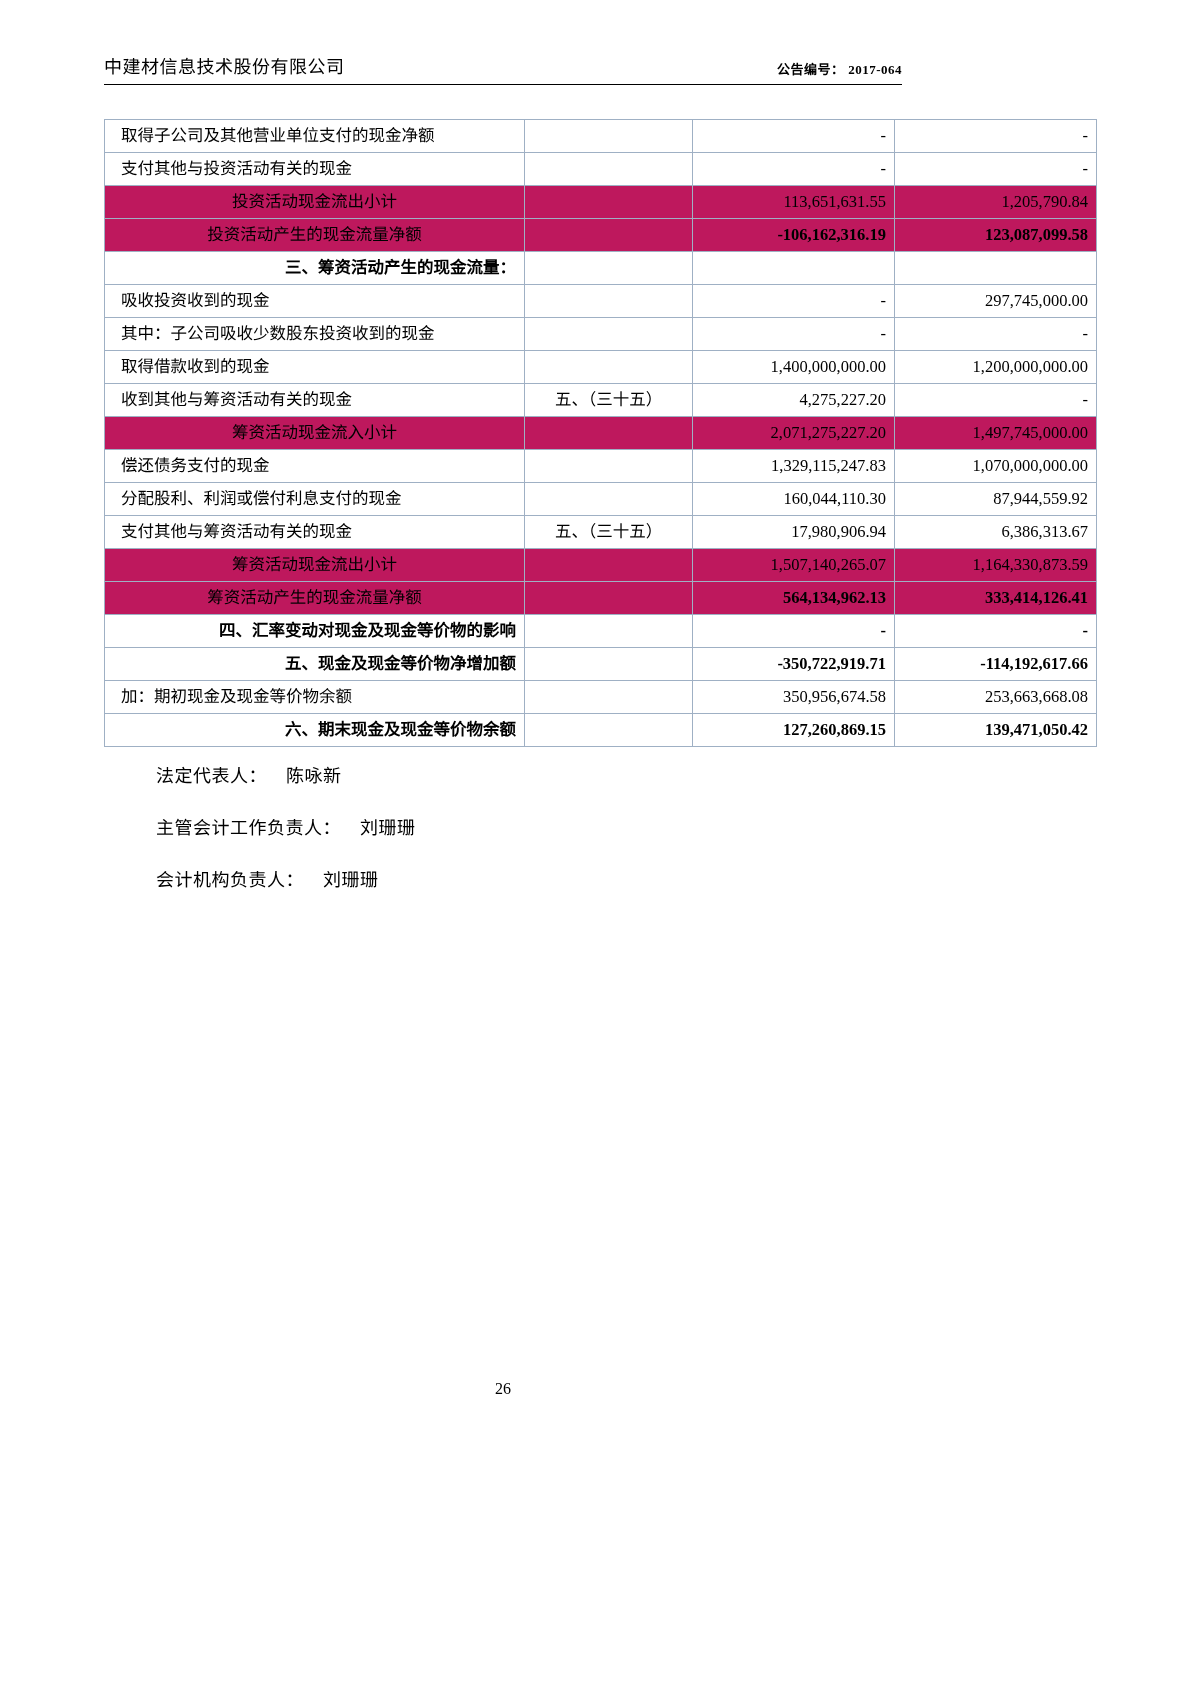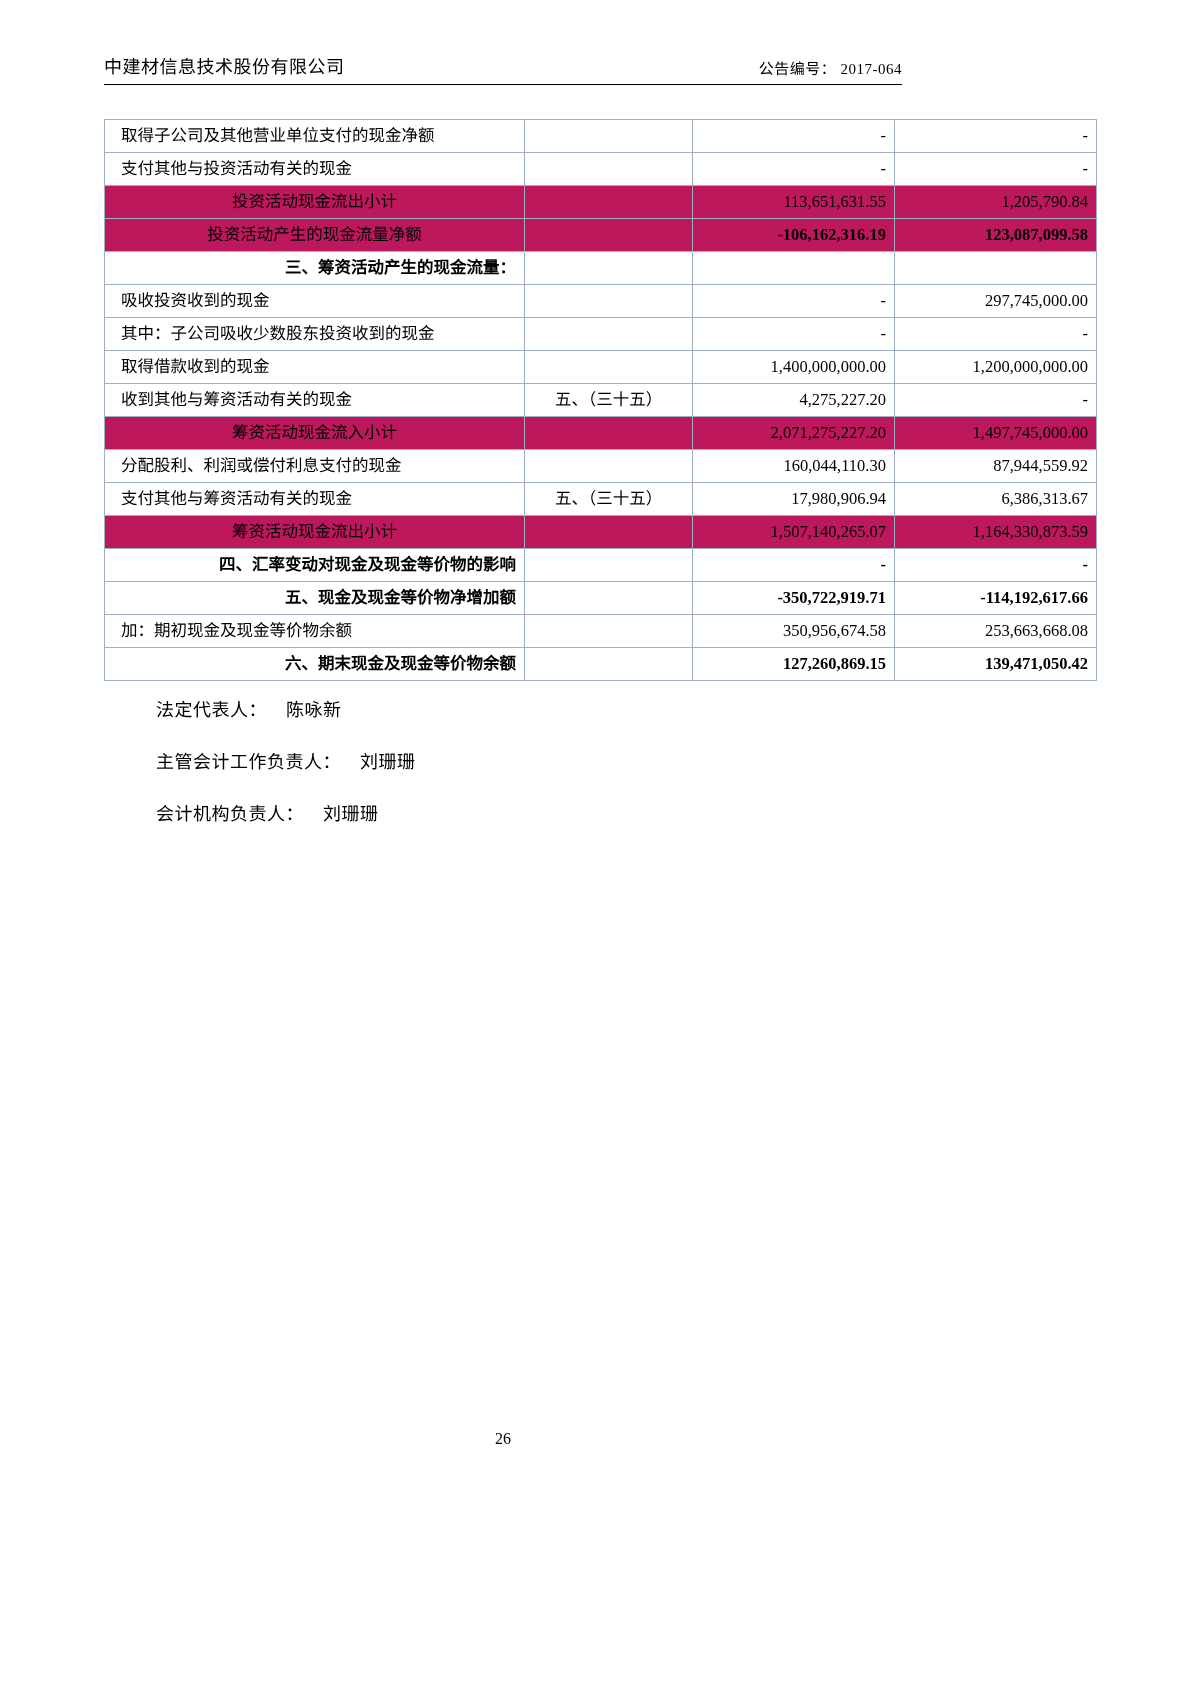--- a/index.html
+++ b/index.html
@@ -28,22 +28,23 @@
     align-items: flex-end;
     border-bottom: 1.5px solid #000;
     padding-bottom: 6px;
     margin-bottom: 34px;
   }
   .header-left {
     font-size: 18px;
     letter-spacing: 0.5px;
   }
   .header-right {
-    font-size: 15px;
+    font-size: 13px;
     letter-spacing: 0.5px;
+    font-weight: bold;
   }
   
   table.cf {
     border-collapse: collapse;
     width: 992px;
     table-layout: fixed;
     font-size: 16.5px;
   }
   table.cf td {
     border: 1px solid #9fb0c4;
@@ -81,21 +82,21 @@
   }
   .sig-group { white-space: nowrap; }
   .sig-label { }
   .sig-name  { margin-left: 14px; }
 
   
   .footer {
     position: absolute;
     left: 0;
     right: 0;
-    top: 1430px;
+    top: 1380px;
     text-align: center;
     font-size: 16px;
   }
 </style>
 </head>
 <body>
 
 <div class="page">
 
   <div class="header">
@@ -165,36 +166,48 @@
           <td class="val">4,275,227.20</td>
           <td class="val">-</td>
         </tr>
         <tr class="shade">
           <td class="item center">筹资活动现金流入小计</td>
           <td class="note"></td>
           <td class="val">2,071,275,227.20</td>
           <td class="val">1,497,745,000.00</td>
         </tr>
         <tr>
+          <td class="item ind">偿还债务支付的现金</td>
+          <td class="note"></td>
+          <td class="val">1,329,115,247.83</td>
+          <td class="val">1,070,000,000.00</td>
+        </tr>
+        <tr>
           <td class="item ind">分配股利、利润或偿付利息支付的现金</td>
           <td class="note"></td>
           <td class="val">160,044,110.30</td>
           <td class="val">87,944,559.92</td>
         </tr>
         <tr>
           <td class="item ind">支付其他与筹资活动有关的现金</td>
           <td class="note">五、（三十五）</td>
           <td class="val">17,980,906.94</td>
           <td class="val">6,386,313.67</td>
         </tr>
         <tr class="shade">
           <td class="item center">筹资活动现金流出小计</td>
           <td class="note"></td>
           <td class="val">1,507,140,265.07</td>
           <td class="val">1,164,330,873.59</td>
+        </tr>
+        <tr class="shade bold">
+          <td class="item center">筹资活动产生的现金流量净额</td>
+          <td class="note"></td>
+          <td class="val">564,134,962.13</td>
+          <td class="val">333,414,126.41</td>
         </tr>
         <tr class=" bold">
           <td class="item">四、汇率变动对现金及现金等价物的影响</td>
           <td class="note"></td>
           <td class="val">-</td>
           <td class="val">-</td>
         </tr>
         <tr class=" bold">
           <td class="item">五、现金及现金等价物净增加额</td>
           <td class="note"></td>

